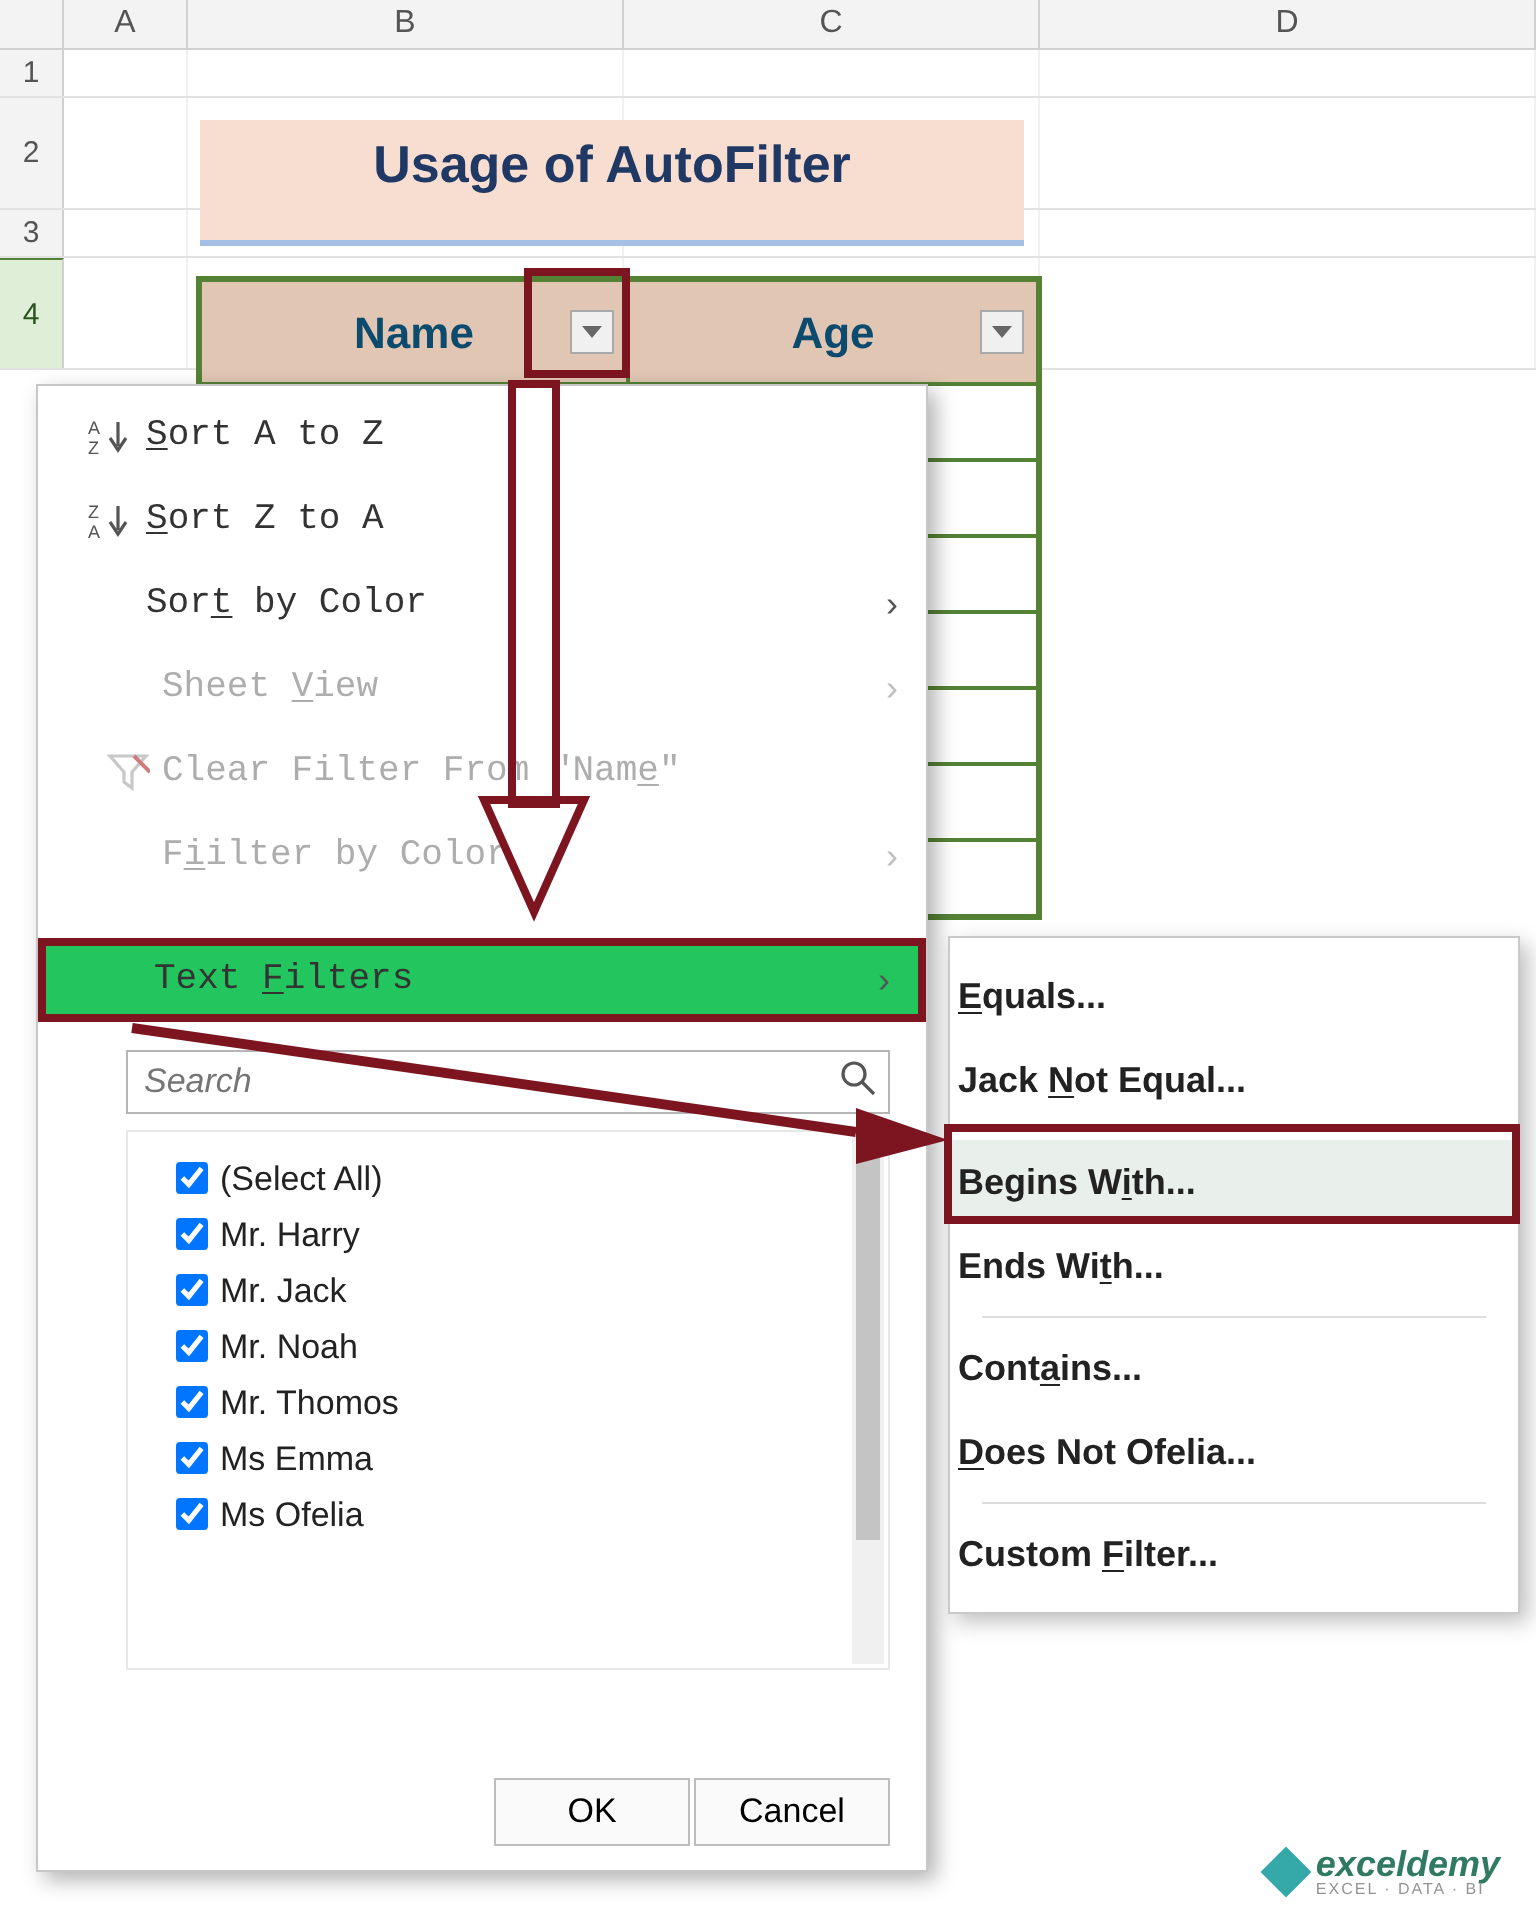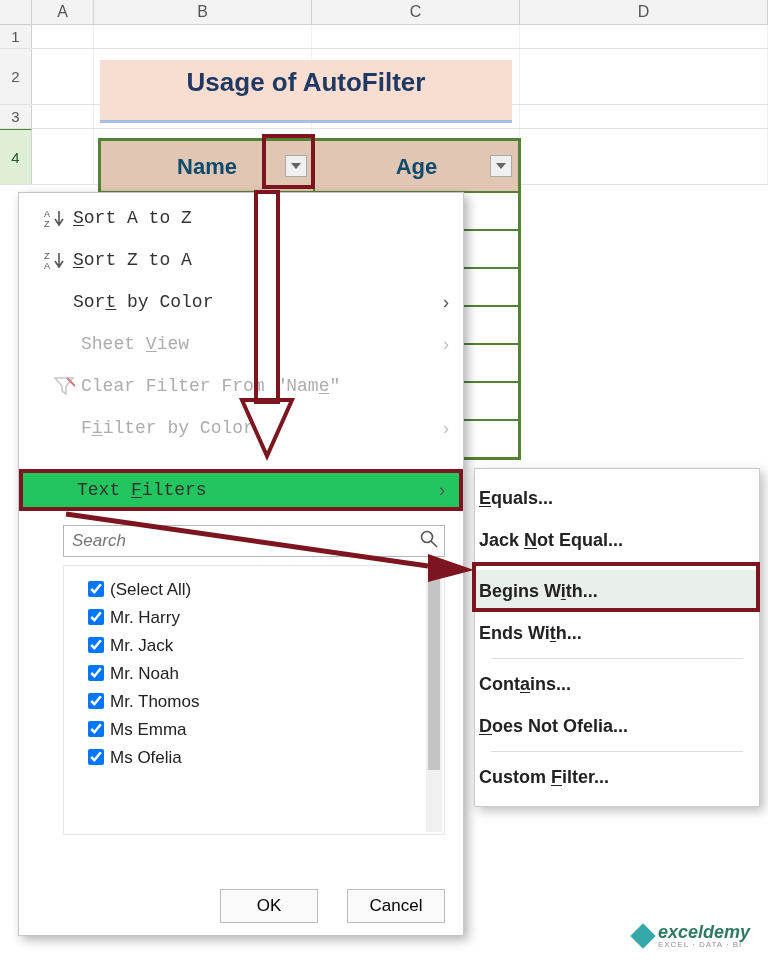--- a/index.html
+++ b/index.html
@@ -176,21 +176,21 @@
     width:16px;
     background:#f0f0f0;
   }
   .check-thumb {
     position:absolute; left:2px; width:12px;
     top:2px; height:200px;
     background:#c4c4c4;
   }
   .btn-row {
     position:absolute; bottom:12px; right:18px;
-    display:flex; gap:29px;
+    display:flex; gap:2px;
   }
   .btn {
     min-width:98px; height:34px;
     border:1px solid #bdbdbd;
     background:#fafafa;
     font-size:17px;
     display:flex; align-items:center; justify-content:center;
   }
 
   

